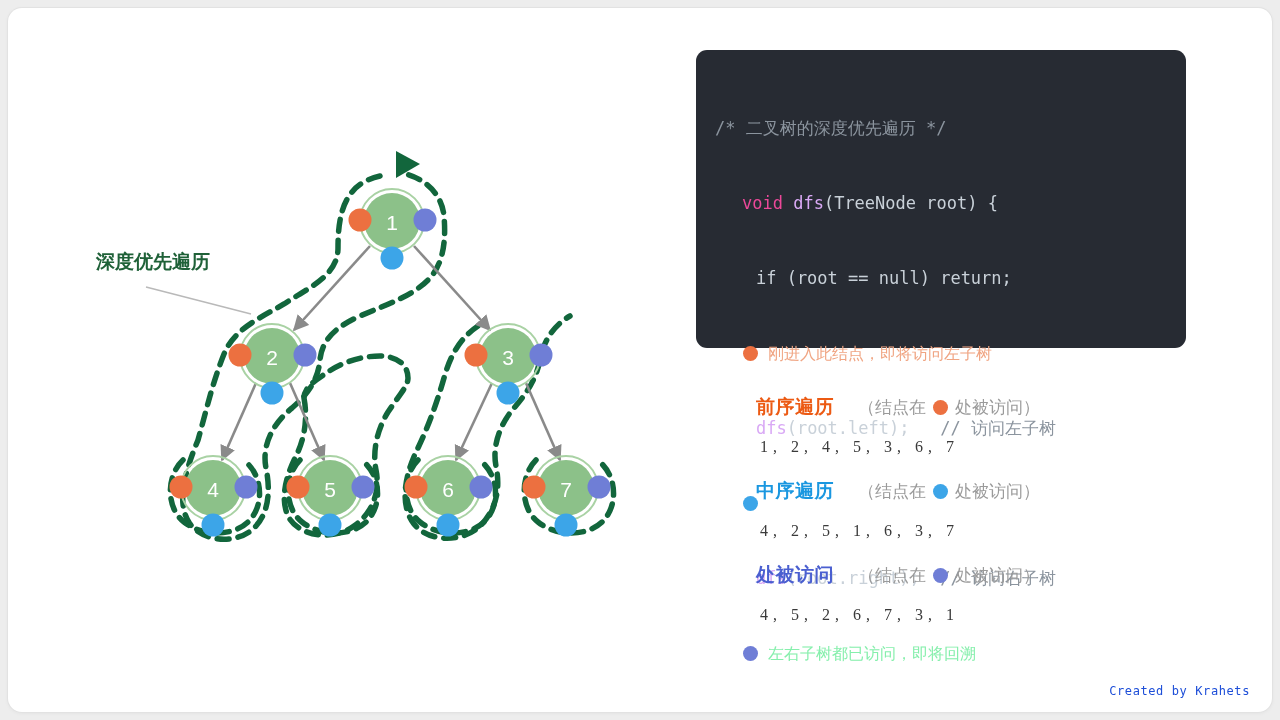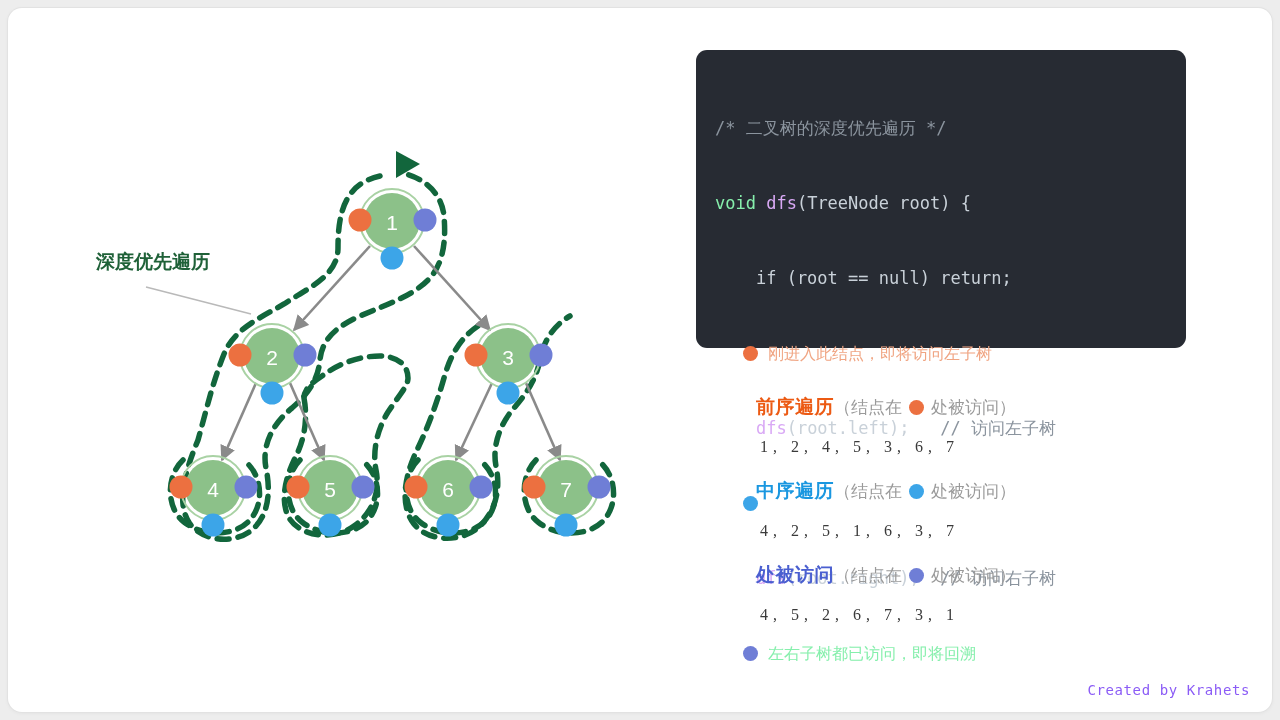--- a/index.html
+++ b/index.html
@@ -55,21 +55,21 @@
     border-radius: 11px;
     box-sizing: border-box;
     padding: 16px 22px 14px 19px;
     font-family: "DejaVu Sans Mono", "Liberation Mono", monospace;
     font-size: 17px;
     line-height: 25px;
     color: #c9d1d9;
     white-space: pre;
   }
   .c-comment { color: #8b949e; }
-  .c-kw      { color: #86efac; }
+  .c-kw      { color: #ec4899; margin-left: 27px; }
   .c-fn      { color: #d9a9f5; }
   .c-plain   { color: #c9d1d9; }
   .code-line { height: 25px; }
   .code-ann {
     display: flex;
     align-items: center;
     height: 25px;
     font-family: "DejaVu Sans", "Liberation Sans", sans-serif;
     font-size: 16px;
   }
@@ -94,20 +94,21 @@
     left: 748px;
     top: 382px;
     width: 430px;
   }
   .trav-block { margin-bottom: 4px; }
   .trav-head {
     display: flex;
     align-items: center;
     height: 34px;
     font-size: 19px;
+    gap: 24px;
   }
   .trav-name { font-weight: bold; letter-spacing: 0.5px; }
   .name-pre  { color: #ec5a13; }
   .name-in   { color: #1a97e0; }
   .name-post { color: #4a5fd0; }
   .trav-paren {
     color: #9a9a9a;
     font-size: 17px;
     display: flex;
     align-items: center;
@@ -127,22 +128,22 @@
     line-height: 46px;
     padding-left: 4px;
   }
 
   
   #watermark {
     position: absolute;
     right: 22px;
     bottom: 14px;
     font-family: "DejaVu Sans Mono", "Liberation Mono", monospace;
-    font-size: 14px;
-    color: #8b5cf6;
+    font-size: 12px;
+    color: #1d4ed8;
     letter-spacing: 0.6px;
   }
 </style>
 </head>
 <body>
 
 <div id="card">
 
   <div id="diagram">
     <svg id="tree-svg" width="680" height="704" viewBox="0 0 680 704" xmlns="http://www.w3.org/2000/svg">

